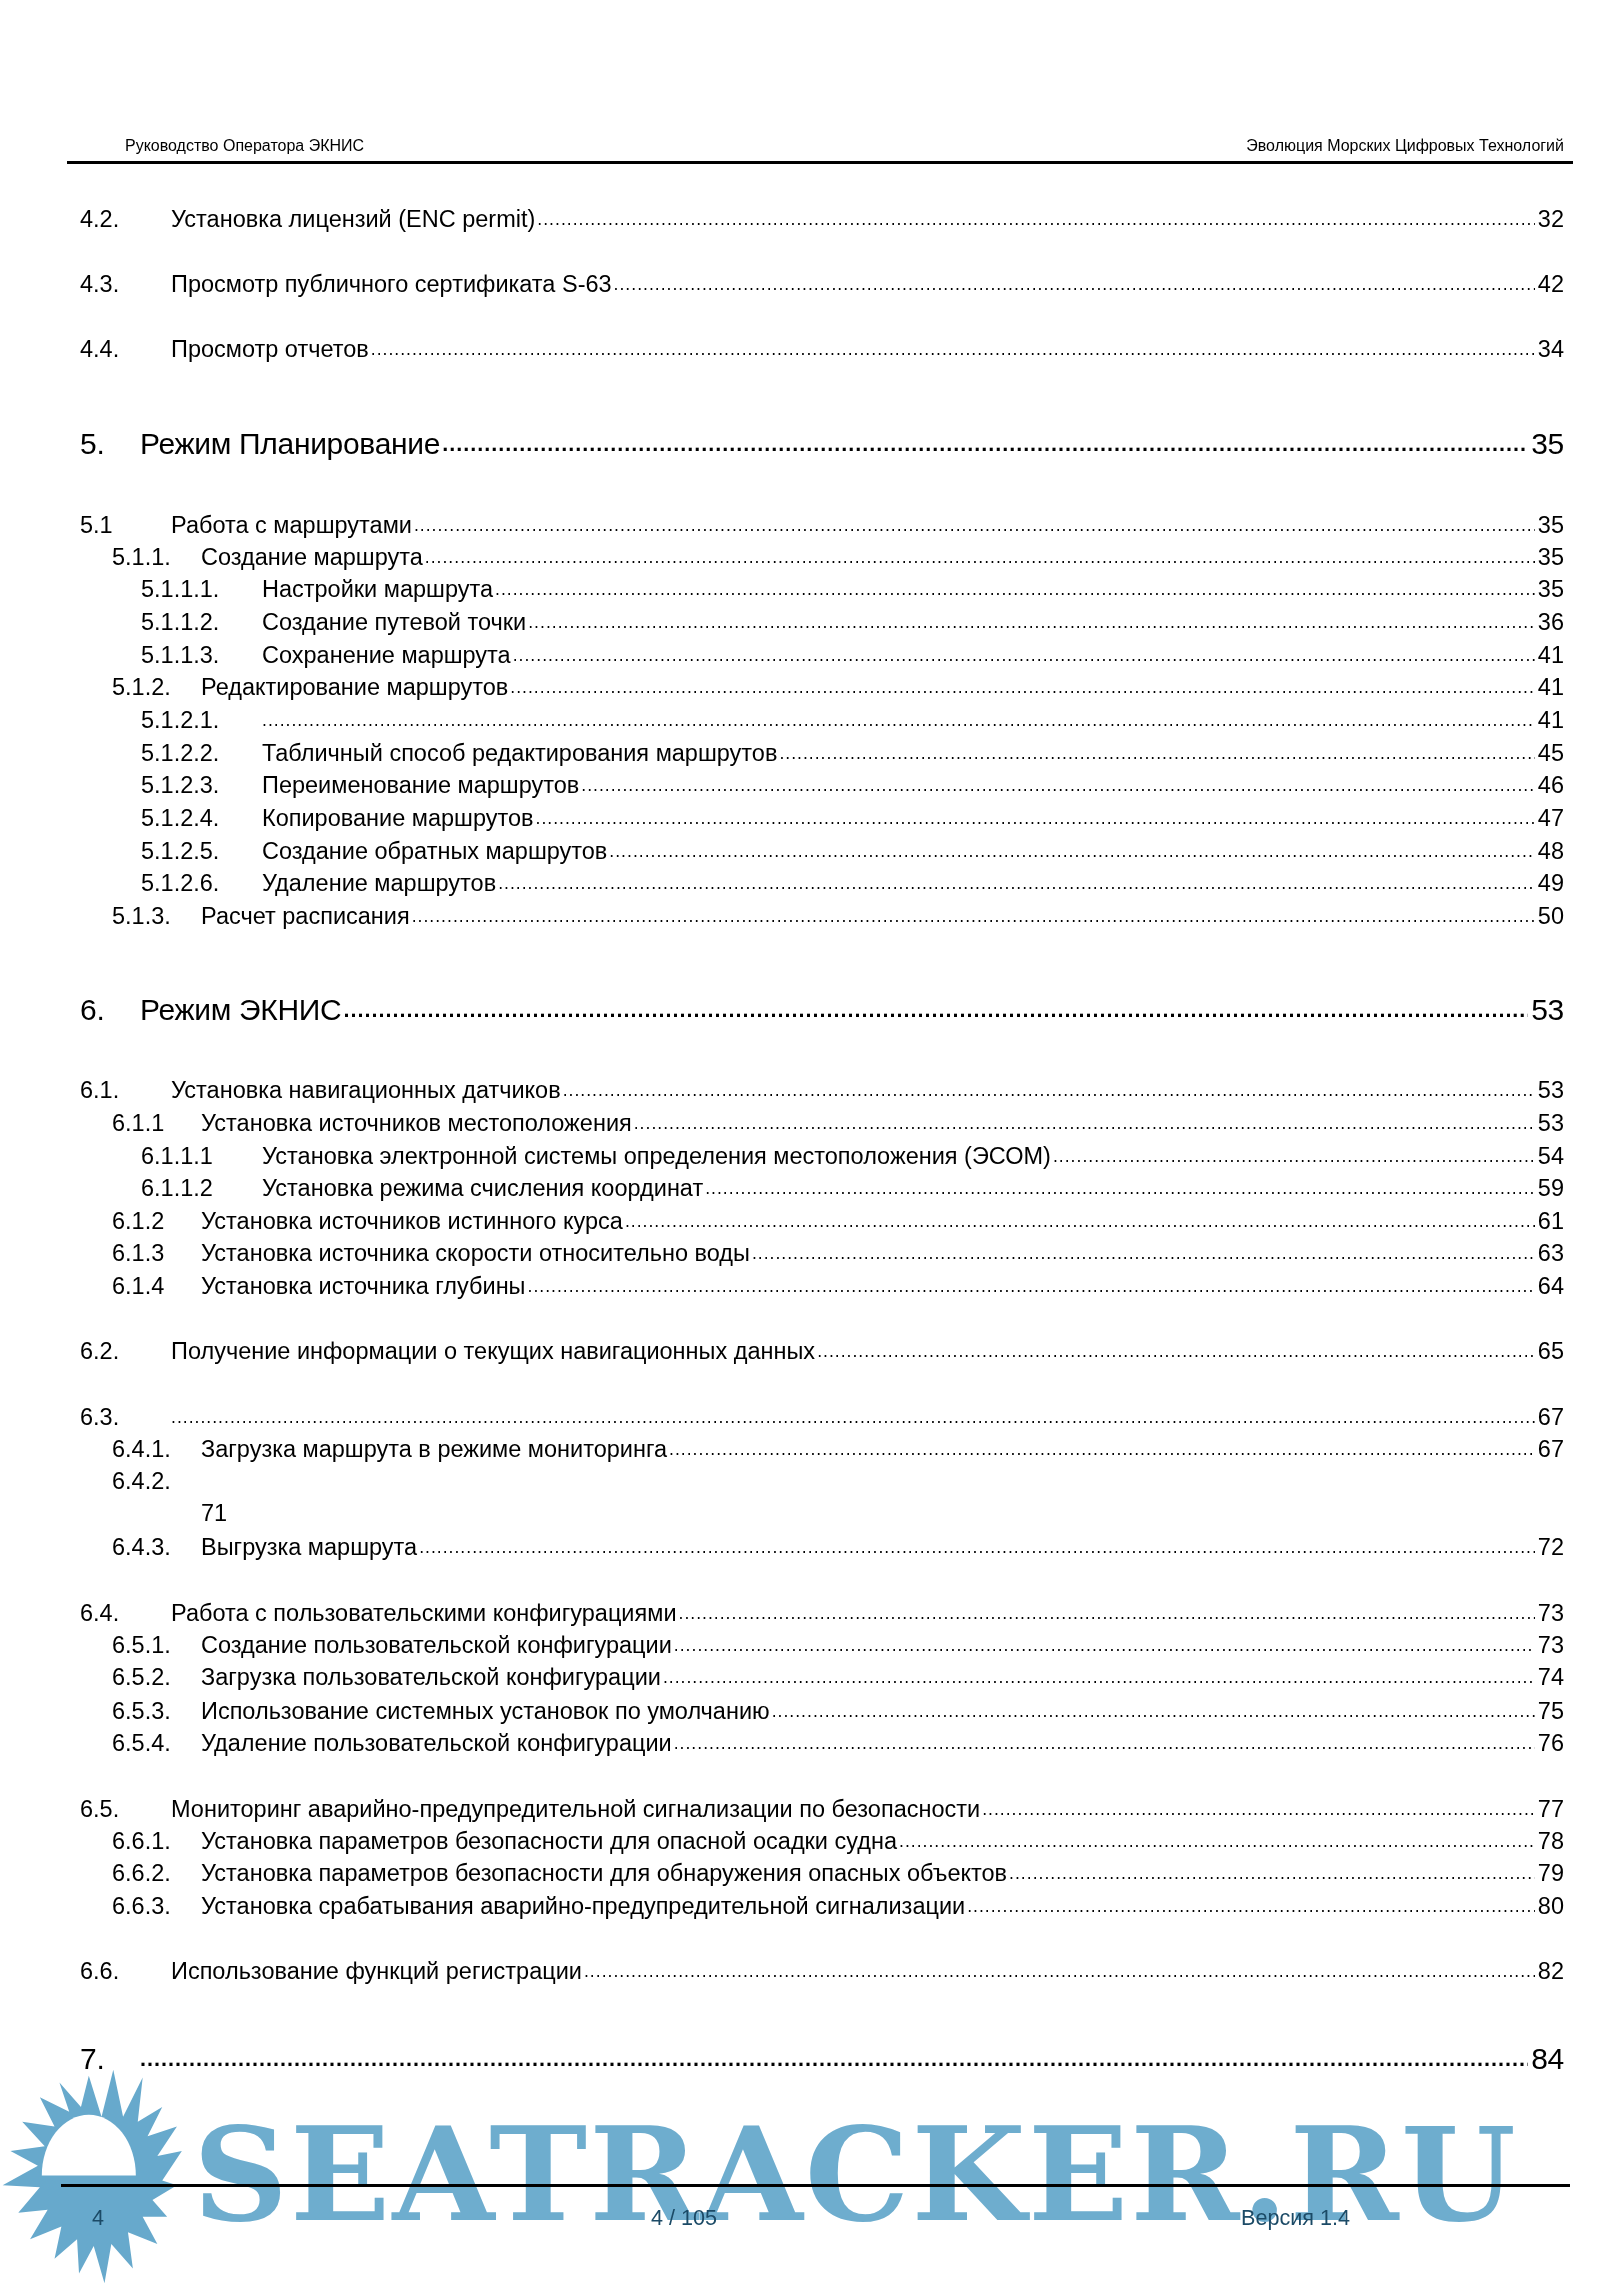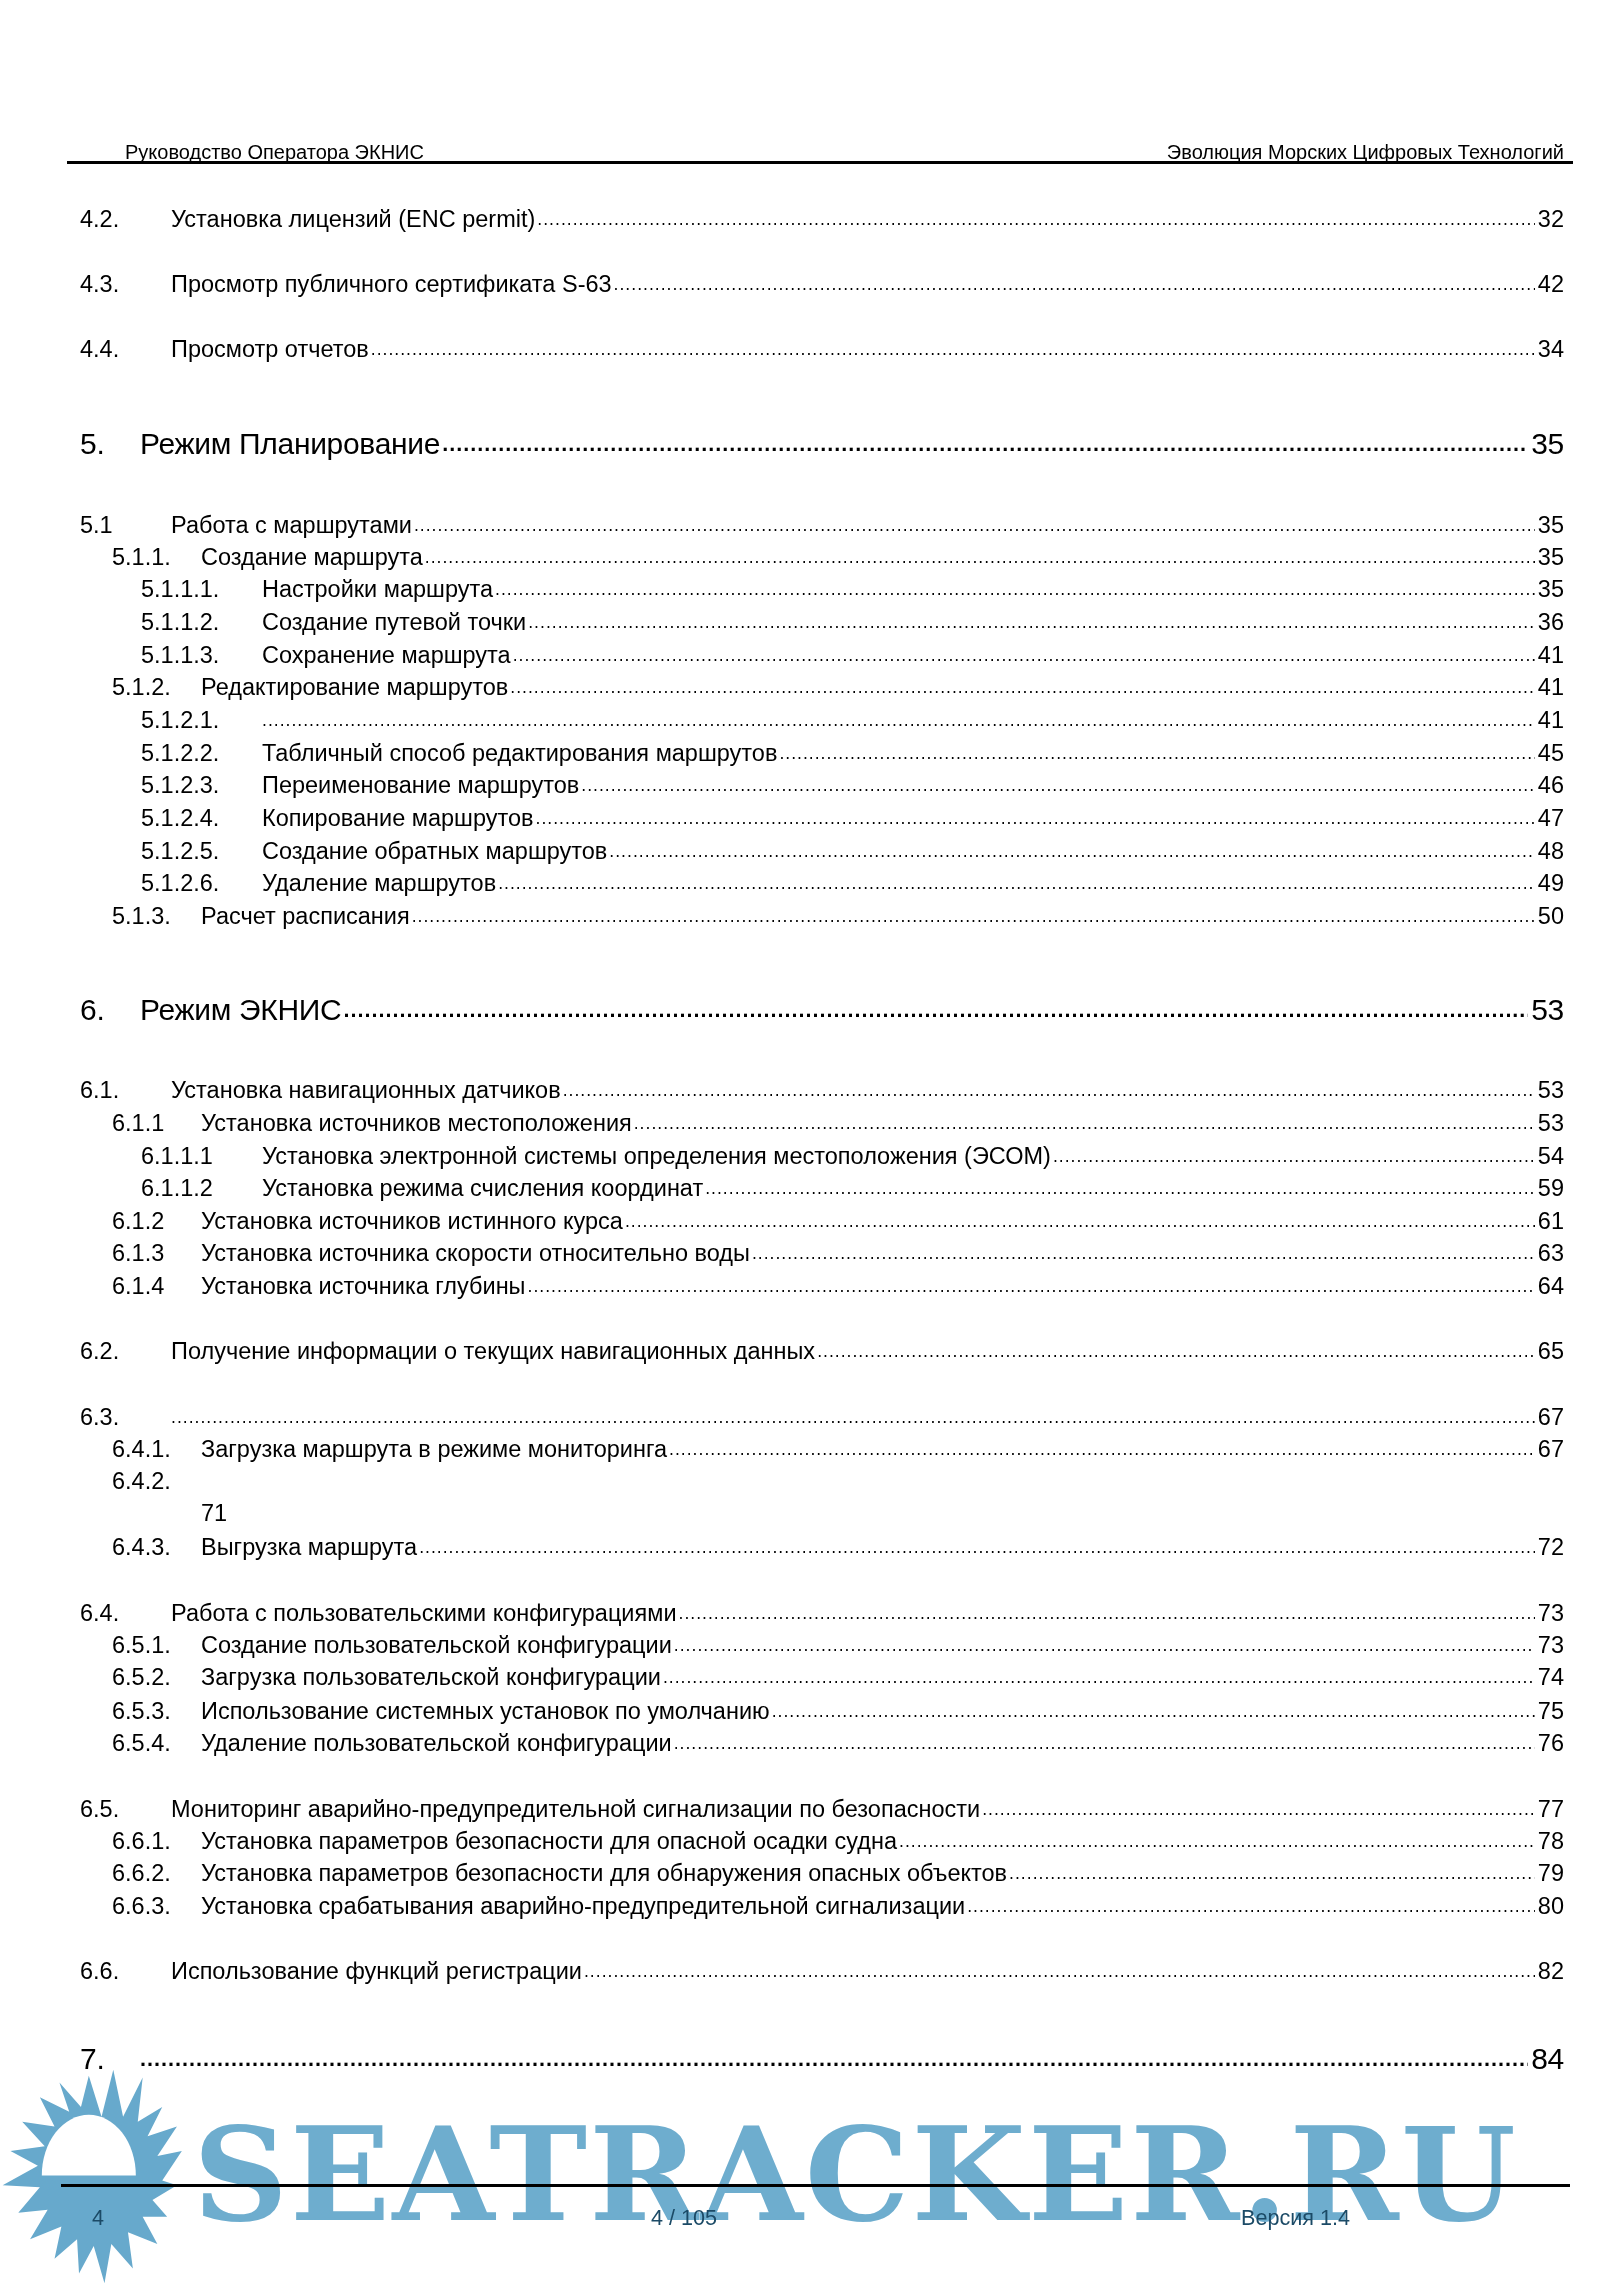--- a/index.html
+++ b/index.html
@@ -1,23 +1,23 @@
 <!DOCTYPE html>
 <html><head>
 <meta charset="utf-8">
 <style>
   html, body { margin: 0; padding: 0; background: #ffffff; }
   body {
     width: 1623px; height: 2295px; position: relative; overflow: hidden;
     font-family: "Liberation Sans", "DejaVu Sans", sans-serif; color: #000;
   }
   .header {
-    position: absolute; left: 125px; right: 59px; top: 125px; height: 39px;
+    position: absolute; left: 125px; right: 59px; top: 116px; height: 39px;
     display: flex; justify-content: space-between; align-items: flex-end;
-    font-size: 20px;
+    font-size: 16px;
     gap: 20px;
   }
   .header-rule {
     position: absolute; left: 67px; top: 161px; width: 1506px; height: 2.9px; background: #000;
   }
   .toc { position: absolute; left: 0; top: 0; width: 1623px; }
   .entry {
     position: absolute; left: 0; width: 1623px; display: flex; align-items: baseline;
     font-size: 23.5px; line-height: 29px; white-space: nowrap;
   }

